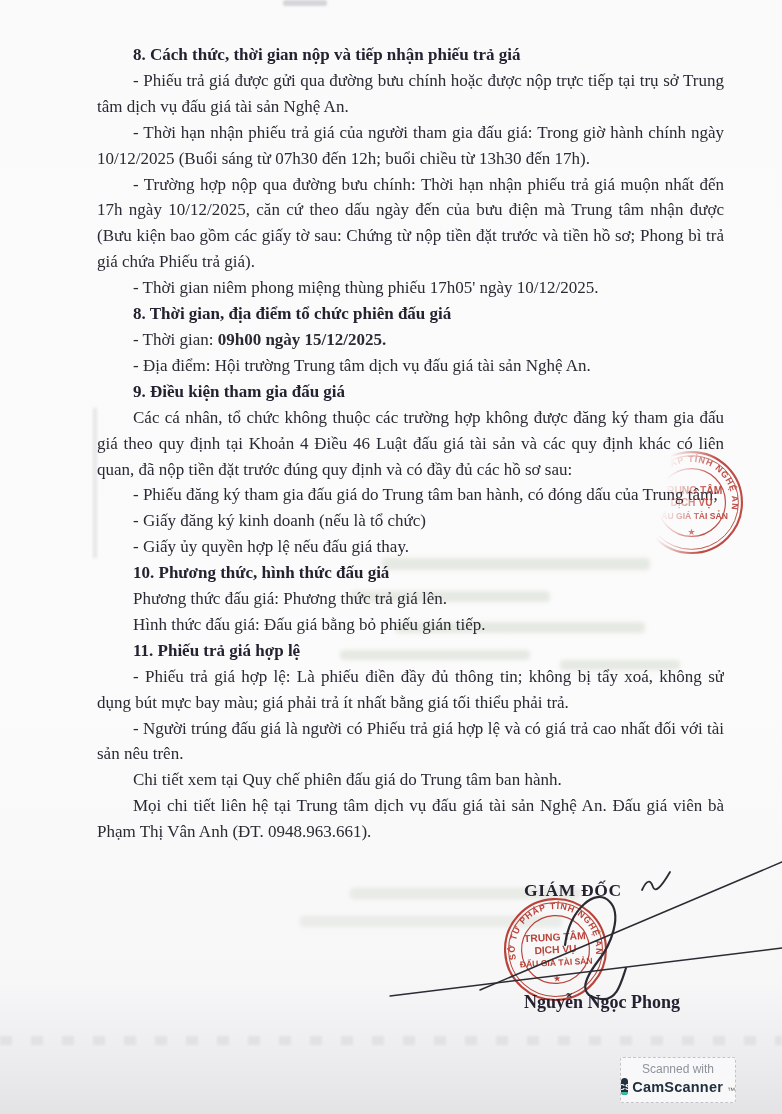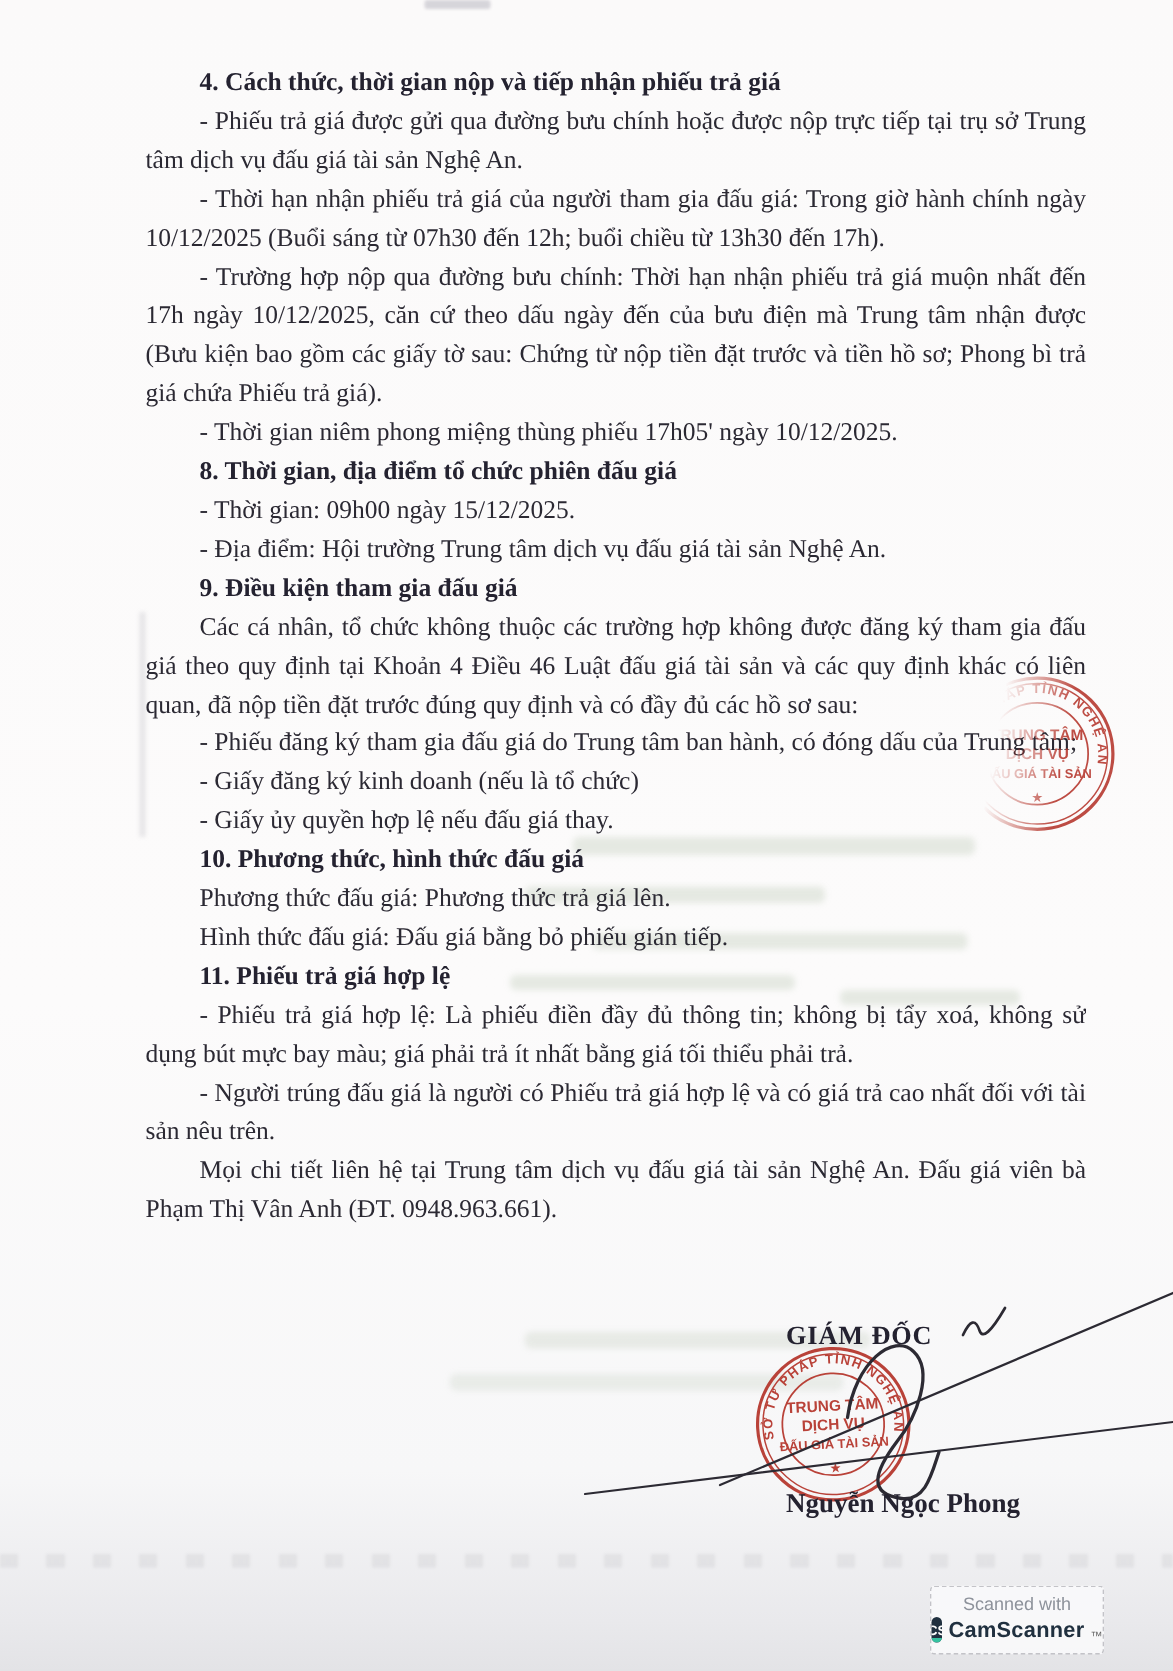--- a/index.html
+++ b/index.html
@@ -10,21 +10,21 @@
     font-family:"Liberation Serif","DejaVu Serif",serif;
     color:#2b2933;
   }
   
   .doc-body{
     position:absolute;left:97px;top:42px;width:627px;height:836px;overflow:hidden;
     font-size:17px;line-height:25.9px;text-align:justify;
   }
   .doc-body p,.doc-body h3{margin:0;padding:0;text-indent:36px;font-size:17px;line-height:25.9px;font-weight:normal;}
   .doc-body h3{font-weight:bold;color:#242230;}
-  .bold{font-weight:normal;}
+  .bold{font-weight:bold;}
   
   .recipients{position:absolute;left:119px;top:877px;width:330px;color:#2b2933;}
   .recipients .label{font-weight:bold;font-style:italic;font-size:15.5px;line-height:19px;}
   .recipients .r-item{font-size:14.6px;line-height:19.4px;}
   
   .sig-title{position:absolute;left:524px;top:880px;font-weight:bold;font-size:17.5px;letter-spacing:.6px;color:#242230;}
   .sig-name{position:absolute;left:524px;top:992px;font-weight:bold;font-size:18px;color:#242230;}
   .stamp{position:absolute;pointer-events:none;}
   .stamp-main{left:493px;top:887px;width:125px;height:125px;opacity:.93;transform:rotate(-3deg);}
   .stamp-partial{
@@ -80,39 +80,40 @@
 
   <div class="bleed b1"></div>
   <div class="bleed b2"></div>
   <div class="bleed b3"></div>
   <div class="bleed b4"></div>
   <div class="bleed b5"></div>
   <div class="bleed b6"></div>
   <div class="bleed b7"></div>
 
   <div class="doc-body">
-    <h3>4. Cách thức, thời gian nộp và tiếp nhận phiếu trả giá</h3>
+    <h3>8. Cách thức, thời gian nộp và tiếp nhận phiếu trả giá</h3>
     <p>- Phiếu trả giá được gửi qua đường bưu chính hoặc được nộp trực tiếp tại trụ sở Trung tâm dịch vụ đấu giá tài sản Nghệ An.</p>
     <p>- Thời hạn nhận phiếu trả giá của người tham gia đấu giá: Trong giờ hành chính ngày 10/12/2025 (Buổi sáng từ 07h30 đến 12h; buổi chiều từ 13h30 đến 17h).</p>
     <p>- Trường hợp nộp qua đường bưu chính: Thời hạn nhận phiếu trả giá muộn nhất đến 17h ngày 10/12/2025, căn cứ theo dấu ngày đến của bưu điện mà Trung tâm nhận được (Bưu kiện bao gồm các giấy tờ sau: Chứng từ nộp tiền đặt trước và tiền hồ sơ; Phong bì trả giá chứa Phiếu trả giá).</p>
     <p>- Thời gian niêm phong miệng thùng phiếu 17h05' ngày 10/12/2025.</p>
     <h3>8. Thời gian, địa điểm tổ chức phiên đấu giá</h3>
     <p><span>- Thời gian: </span><span class="bold">09h00 ngày 15/12/2025.</span></p>
     <p>- Địa điểm: Hội trường Trung tâm dịch vụ đấu giá tài sản Nghệ An.</p>
     <h3>9. Điều kiện tham gia đấu giá</h3>
     <p>Các cá nhân, tổ chức không thuộc các trường hợp không được đăng ký tham gia đấu giá theo quy định tại Khoản 4 Điều 46 Luật đấu giá tài sản và các quy định khác có liên quan, đã nộp tiền đặt trước đúng quy định và có đầy đủ các hồ sơ sau:</p>
     <p>- Phiếu đăng ký tham gia đấu giá do Trung tâm ban hành, có đóng dấu của Trung tâm;</p>
     <p>- Giấy đăng ký kinh doanh (nếu là tổ chức)</p>
     <p>- Giấy ủy quyền hợp lệ nếu đấu giá thay.</p>
     <h3>10. Phương thức, hình thức đấu giá</h3>
     <p>Phương thức đấu giá: Phương thức trả giá lên.</p>
     <p>Hình thức đấu giá: Đấu giá bằng bỏ phiếu gián tiếp.</p>
     <h3>11. Phiếu trả giá hợp lệ</h3>
     <p>- Phiếu trả giá hợp lệ: Là phiếu điền đầy đủ thông tin; không bị tẩy xoá, không sử dụng bút mực bay màu; giá phải trả ít nhất bằng giá tối thiểu phải trả.</p>
     <p>- Người trúng đấu giá là người có Phiếu trả giá hợp lệ và có giá trả cao nhất đối với tài sản nêu trên.</p>
+    <p>Chi tiết xem tại Quy chế phiên đấu giá do Trung tâm ban hành.</p>
     <p>Mọi chi tiết liên hệ tại Trung tâm dịch vụ đấu giá tài sản Nghệ An. Đấu giá viên bà Phạm Thị Vân Anh (ĐT. 0948.963.661).</p>
   </div>
 
   <div class="stamp stamp-partial">
     <svg viewBox="0 0 140 140">
       <circle cx="70" cy="70" r="56.5" stroke="#b5352b" stroke-width="2.4"></circle>
       <circle cx="70" cy="70" r="52.5" stroke="#b5352b" stroke-width="1.1"></circle>
       <circle cx="70" cy="70" r="38" stroke="#b5352b" stroke-width="1.3"></circle>
       <path class="ringpath" id="ring2" d="M 37.8 102.2 A 45.5 45.5 0 1 1 102.2 102.2"></path>
       <text class="ring-t"><textPath href="#ring2" startOffset="50%" text-anchor="middle">SỞ TƯ PHÁP TỈNH NGHỆ AN</textPath></text>

